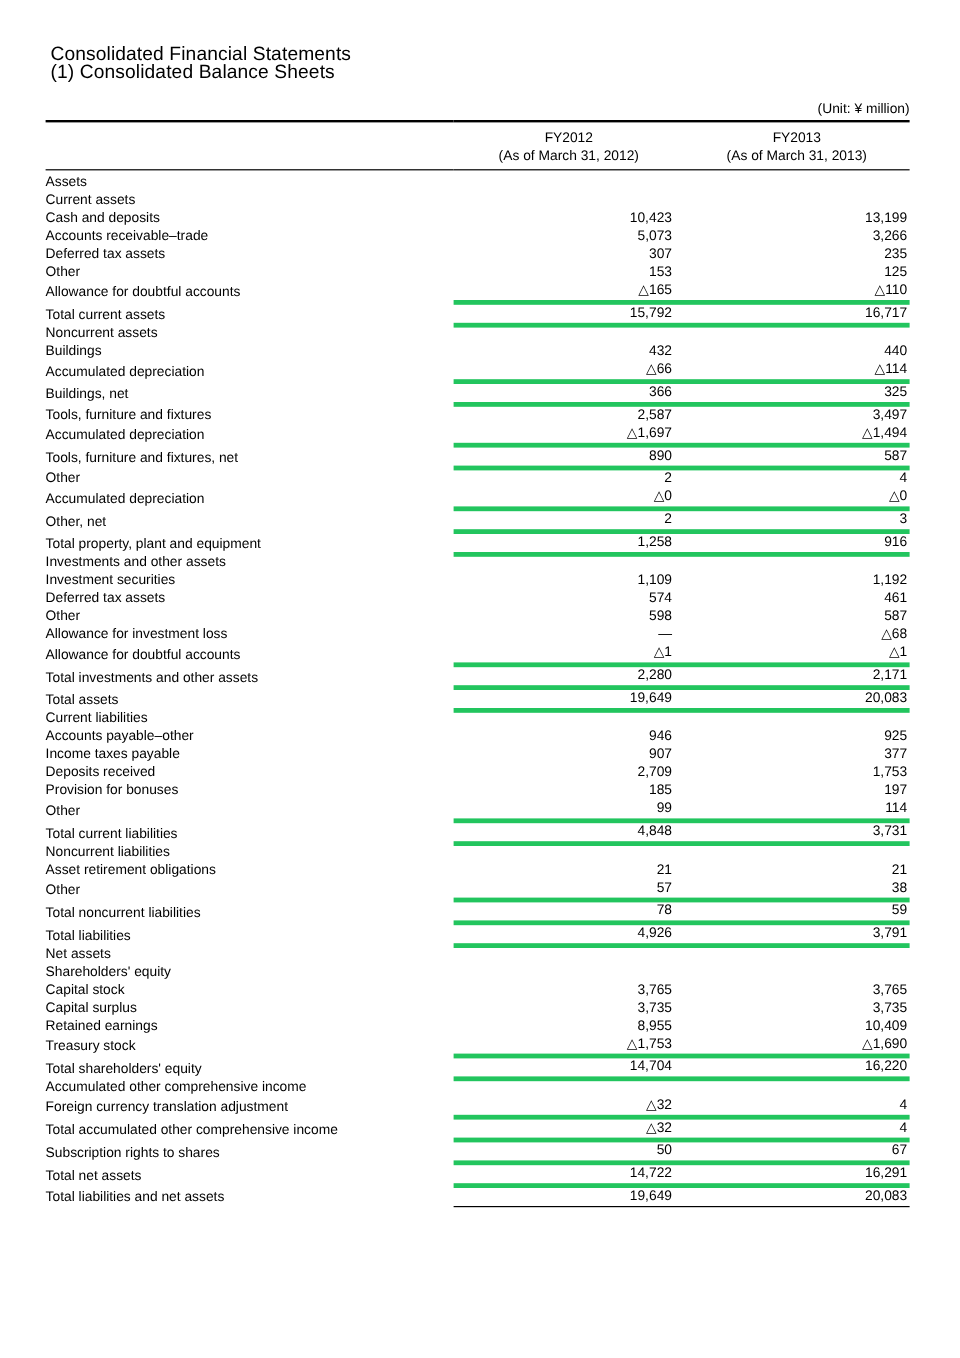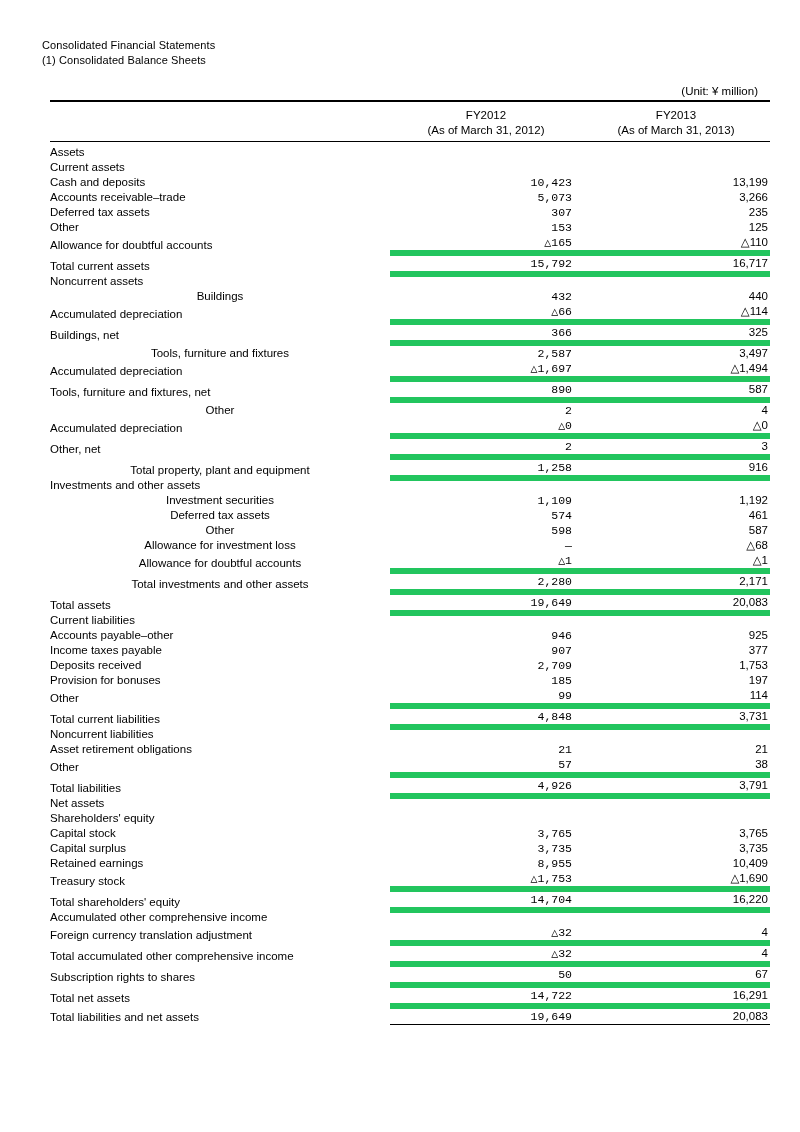--- a/index.html
+++ b/index.html
@@ -20,41 +20,41 @@
     height: 1132px;
     box-sizing: border-box;
     padding: 0;
   }
 
   
   .title-block {
     position: absolute;
     left: 42px;
     top: 38px;
-    font-size: 11px;
+    font-size: 16px;
     line-height: 15px;
     letter-spacing: 0.1px;
   }
   .title-line { white-space: nowrap; }
 
   
   .unit-note {
     position: absolute;
     right: 42px;
     top: 84px;
     font-size: 11.5px;
     line-height: 14px;
     white-space: nowrap;
     margin-left: 21px;
   }
 
   
   .bs-table {
     position: absolute;
-    left: 50px;
+    left: 38px;
     top: 100px;
     width: 720px;
     border-collapse: collapse;
     table-layout: fixed;
     font-size: 11.5px;
   }
   .bs-table col.c-label { width: 340px; }
   .bs-table col.c-v1    { width: 192px; }
   .bs-table col.c-v2    { width: 188px; }
 
@@ -94,30 +94,30 @@
     white-space: nowrap;
     line-height: 15px;
     padding-left: 2px;
   }
   .num {
     text-align: right;
     white-space: nowrap;
     line-height: 15px;
     font-variant-numeric: tabular-nums;
   }
-  .num.v1 { padding-right: 10px; font-family: Liberation Mono, monospace; }
+  .num.v1 { padding-right: 10px; }
   .num.v2 { padding-right: 2px; }
 
   
   .i0 { padding-left: 2px; }
   .i1 { padding-left: 12px; }
   .i2 { padding-left: 22px; }
-  .i3 { padding-left: 32px; text-align: center; }
+  .i3 { padding-left: 32px; }
   .i4 { padding-left: 42px; }
-  tr.rule-below .num { border-bottom: 6px solid #22c55e; }
+  tr.rule-below .num { border-bottom: 4px solid #22c55e; }
   tr.rule-below-thick .num { border-bottom: 1.6px solid #000; }
 </style>
 </head>
 <body>
 
 <div class="page">
 
   <div class="title-block">
     <div class="title-line">Consolidated Financial Statements</div>
     <div class="title-line">(1) Consolidated Balance Sheets</div>
@@ -334,20 +334,25 @@
           <td class="lbl i2">Asset retirement obligations</td>
           <td class="num v1">21</td>
           <td class="num v2">21</td>
         </tr>
         <tr class="rule-below">
           <td class="lbl i2">Other</td>
           <td class="num v1">57</td>
           <td class="num v2">38</td>
         </tr>
         <tr class="rule-below">
+          <td class="lbl i2">Total noncurrent liabilities</td>
+          <td class="num v1">78</td>
+          <td class="num v2">59</td>
+        </tr>
+        <tr class="rule-below">
           <td class="lbl i1">Total liabilities</td>
           <td class="num v1">4,926</td>
           <td class="num v2">3,791</td>
         </tr>
         <tr>
           <td class="lbl i0">Net assets</td>
           <td class="num v1"></td>
           <td class="num v2"></td>
         </tr>
         <tr>

